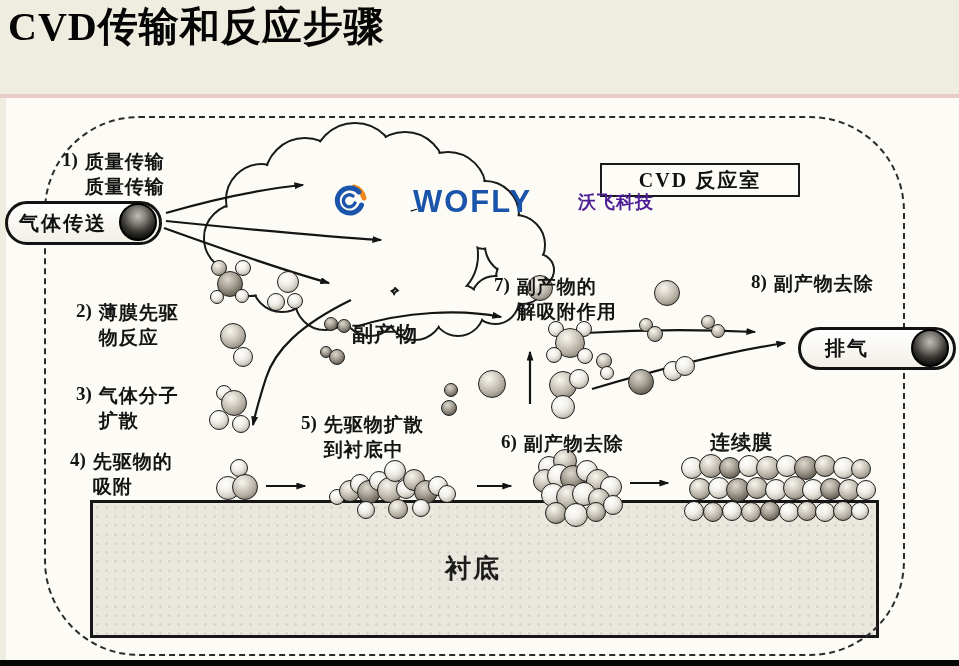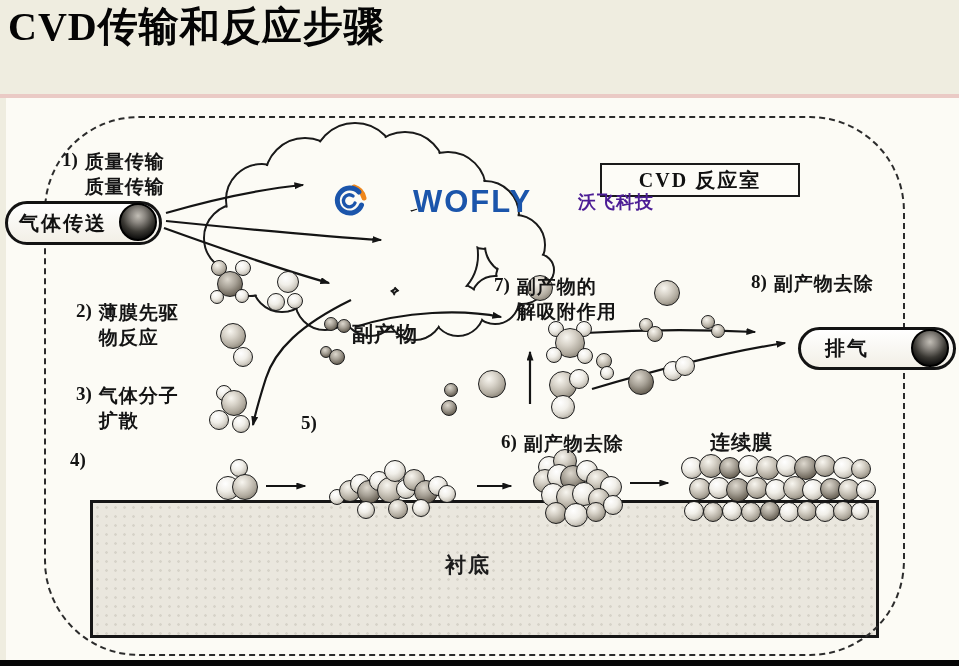--- a/index.html
+++ b/index.html
@@ -12,21 +12,21 @@
   .panel{position:absolute;left:6px;top:98px;width:953px;height:562px;background:#fcfbf5;z-index:0;}
   .pink-streak{position:absolute;left:0;top:94px;width:959px;height:4px;background:rgba(222,122,136,0.30);z-index:0;}
 
   .chamber{position:absolute;left:44px;top:116px;width:861px;height:540px;border:2.2px dashed #2b2b2b;
            border-radius:95px;z-index:2;box-sizing:border-box;}
 
   .substrate{position:absolute;left:90px;top:500px;width:789px;height:138px;background:#eae7de;
              background-image:radial-gradient(circle,rgba(116,110,94,0.16) 1px,transparent 1.6px);
              background-size:9px 9px;border:3px solid #161616;box-sizing:border-box;z-index:1;}
   .substrate-label{position:absolute;left:352px;top:48px;font-family:"Liberation Serif",serif;
-                   font-weight:bold;font-size:21px;color:#1c1c1c;letter-spacing:2px;}
+                   font-weight:bold;font-size:26px;color:#1c1c1c;letter-spacing:2px;}
 
   #diagram-svg{position:absolute;left:0;top:0;width:959px;height:666px;z-index:3;pointer-events:none;}
   #cloud-stroke circle{fill:#fcfbf5;stroke:#1a1a1a;stroke-width:2;}
   #cloud-fill circle{fill:#fcfbf5;}
   #arrow-group path{fill:none;stroke:#141414;stroke-width:2.2;}
 
   .pipe{position:absolute;z-index:4;background:linear-gradient(#ffffff,#f2efe6);
         border:3px solid #131313;box-sizing:border-box;display:flex;align-items:center;}
   .pipe-in{left:5px;top:201px;width:157px;height:44px;border-radius:22px;}
   .pipe-out{left:798px;top:327px;width:158px;height:43px;border-radius:22px;}
@@ -288,23 +288,31 @@
   </div>
   <div class="step st3">
     <span class="num">3)</span>
     <span class="lines">
       <span>气体分子</span>
       <span>扩散</span>
     </span>
   </div>
   <div class="step st4">
     <span class="num">4)</span>
+    <span class="lines">
+      <span>先驱物的</span>
+      <span>吸附</span>
+    </span>
   </div>
   <div class="step st5">
     <span class="num">5)</span>
+    <span class="lines">
+      <span>先驱物扩散</span>
+      <span>到衬底中</span>
+    </span>
   </div>
   <div class="step st6">
     <span class="num">6)</span>
     <span class="lines">
       <span>副产物去除</span>
       <span></span>
     </span>
   </div>
   <div class="step st7">
     <span class="num">7)</span>

